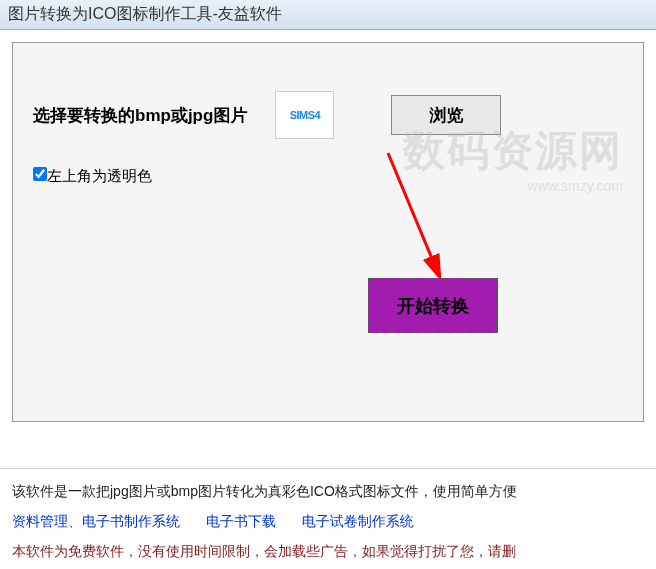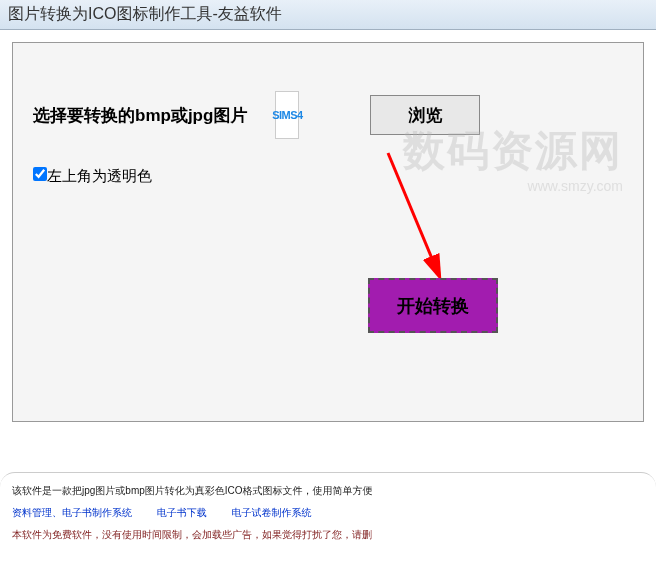--- a/index.html
+++ b/index.html
@@ -31,41 +31,41 @@
       align-items: center;
       gap: 28px;
       margin-top: 28px;
     }
     .label-select {
       font-size: 17px;
       font-weight: bold;
       color: #000;
     }
     .preview-box {
-      width: 24px;
+      width: 59px;
       height: 48px;
       background: #fff;
       border: 1px solid #ccc;
       display: flex;
       align-items: center;
       justify-content: center;
       font-size: 11px;
       font-weight: bold;
       color: #1e88e5;
       letter-spacing: -0.5px;
     }
     .browse-btn {
       width: 110px;
       height: 40px;
       background: #e8e8e8;
       border: 1px solid #888;
       font-size: 17px;
       font-weight: bold;
       cursor: pointer;
-      margin-left: 43px;
+      margin-left: 29px;
     }
     .checkbox-row {
       margin-top: 28px;
       display: flex;
       font-size: 15px;
     }
     .checkbox-row input { width: 14px; height: 14px; }
     .convert-btn {
       position: absolute;
       left: 355px;
@@ -100,25 +100,24 @@
       top: 135px;
       font-size: 14px;
       color: rgba(180,180,180,0.35);
       pointer-events: none;
     }
     .footer {
       position: absolute;
       bottom: 0;
       left: 0;
       right: 0;
-      padding: 8px 12px 24px 12px;
+      padding: 8px 12px 4px 12px;
       border-top: 1px solid #ccc;
-      font-size: 10px;
+      font-size: 14px;
       line-height: 2;
-      border-radius: 15px;
     }
     .footer a {
       color: #0033cc;
       text-decoration: none;
       margin-right: 22px;
       text-align: right;
     }
     .footer-line1 { color: #222; margin-bottom: 2px; }
     .footer-line2 { margin-bottom: 2px; }
     .footer-line3 { color: #7f1d1d; }

